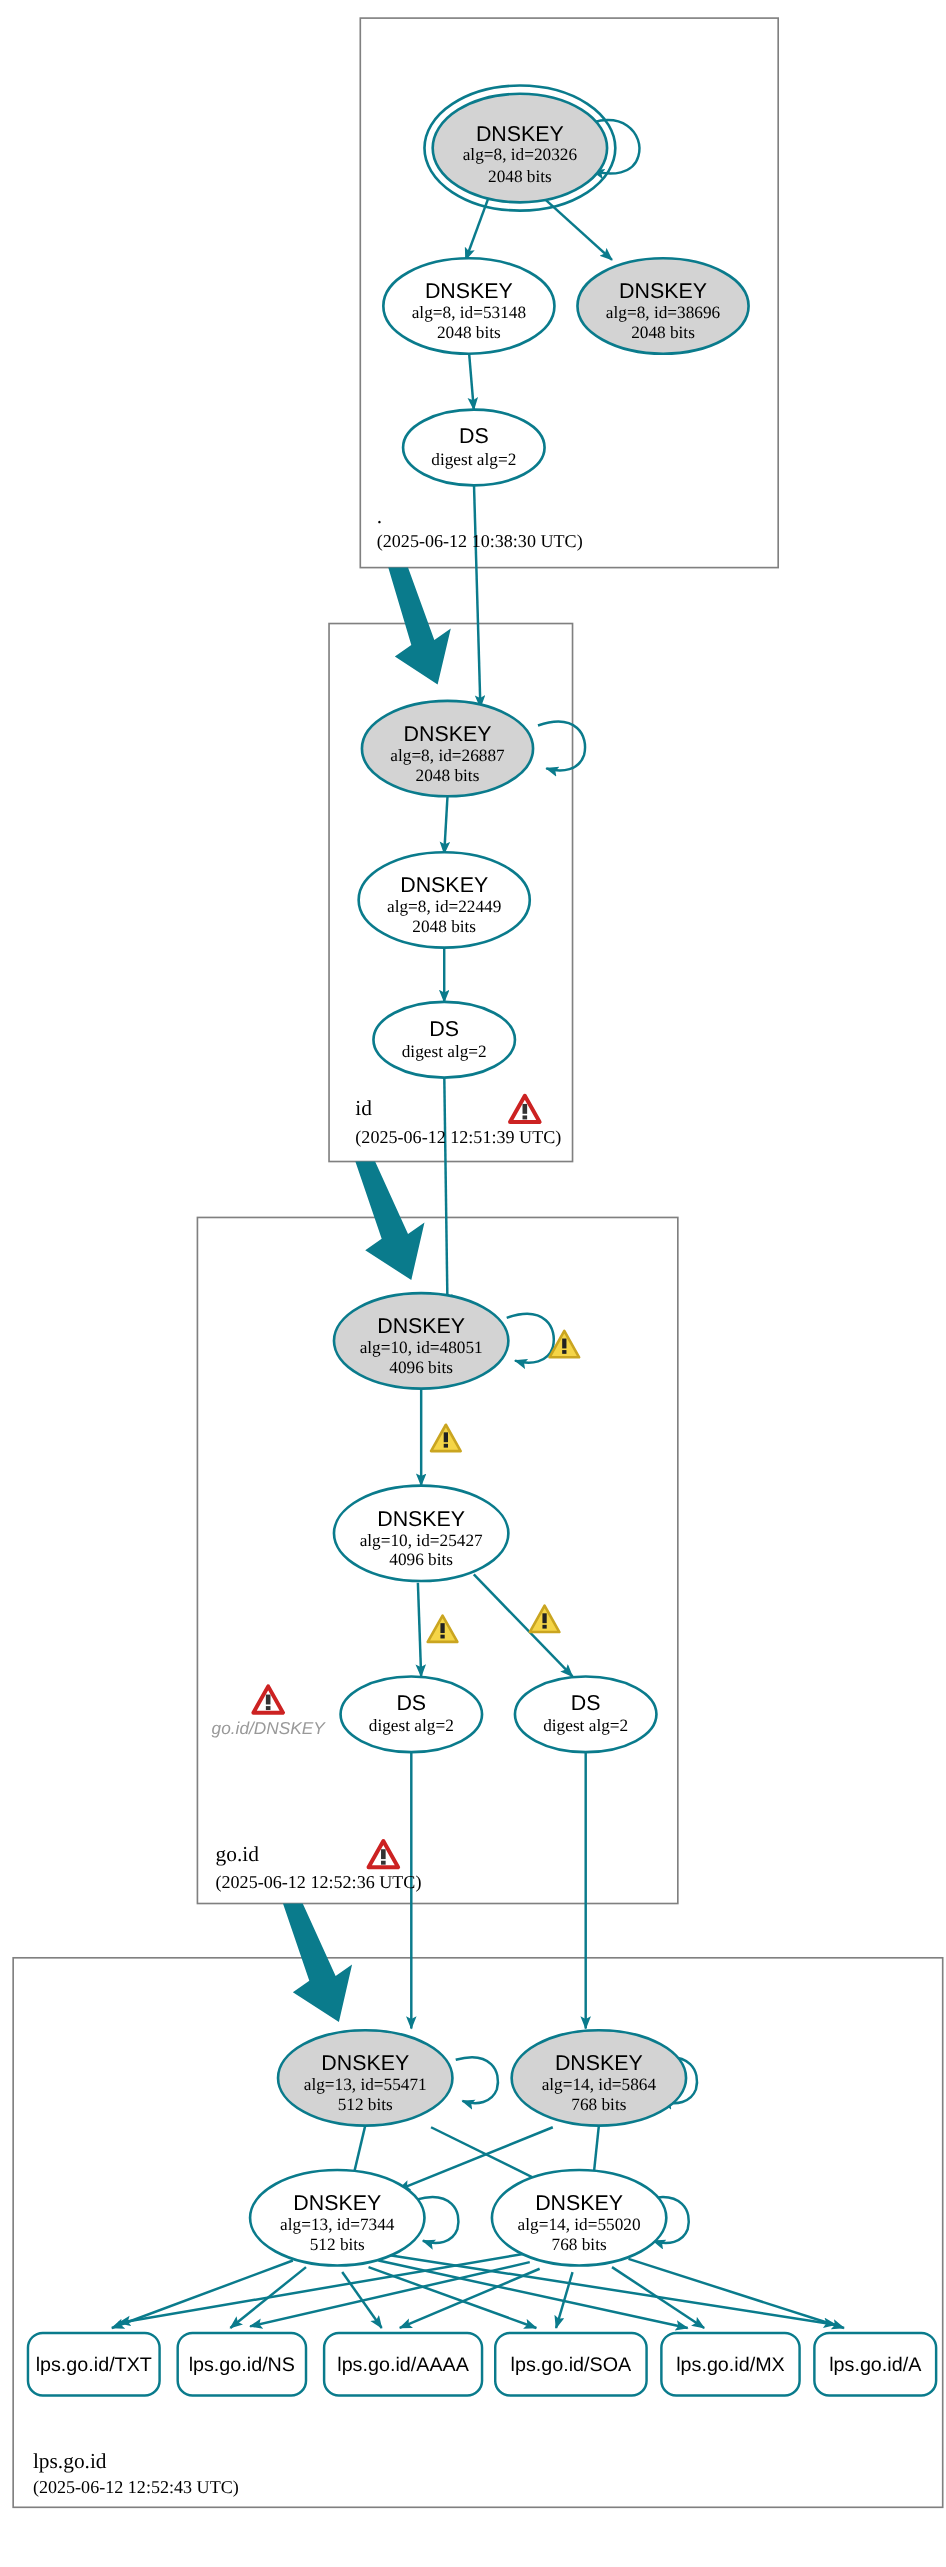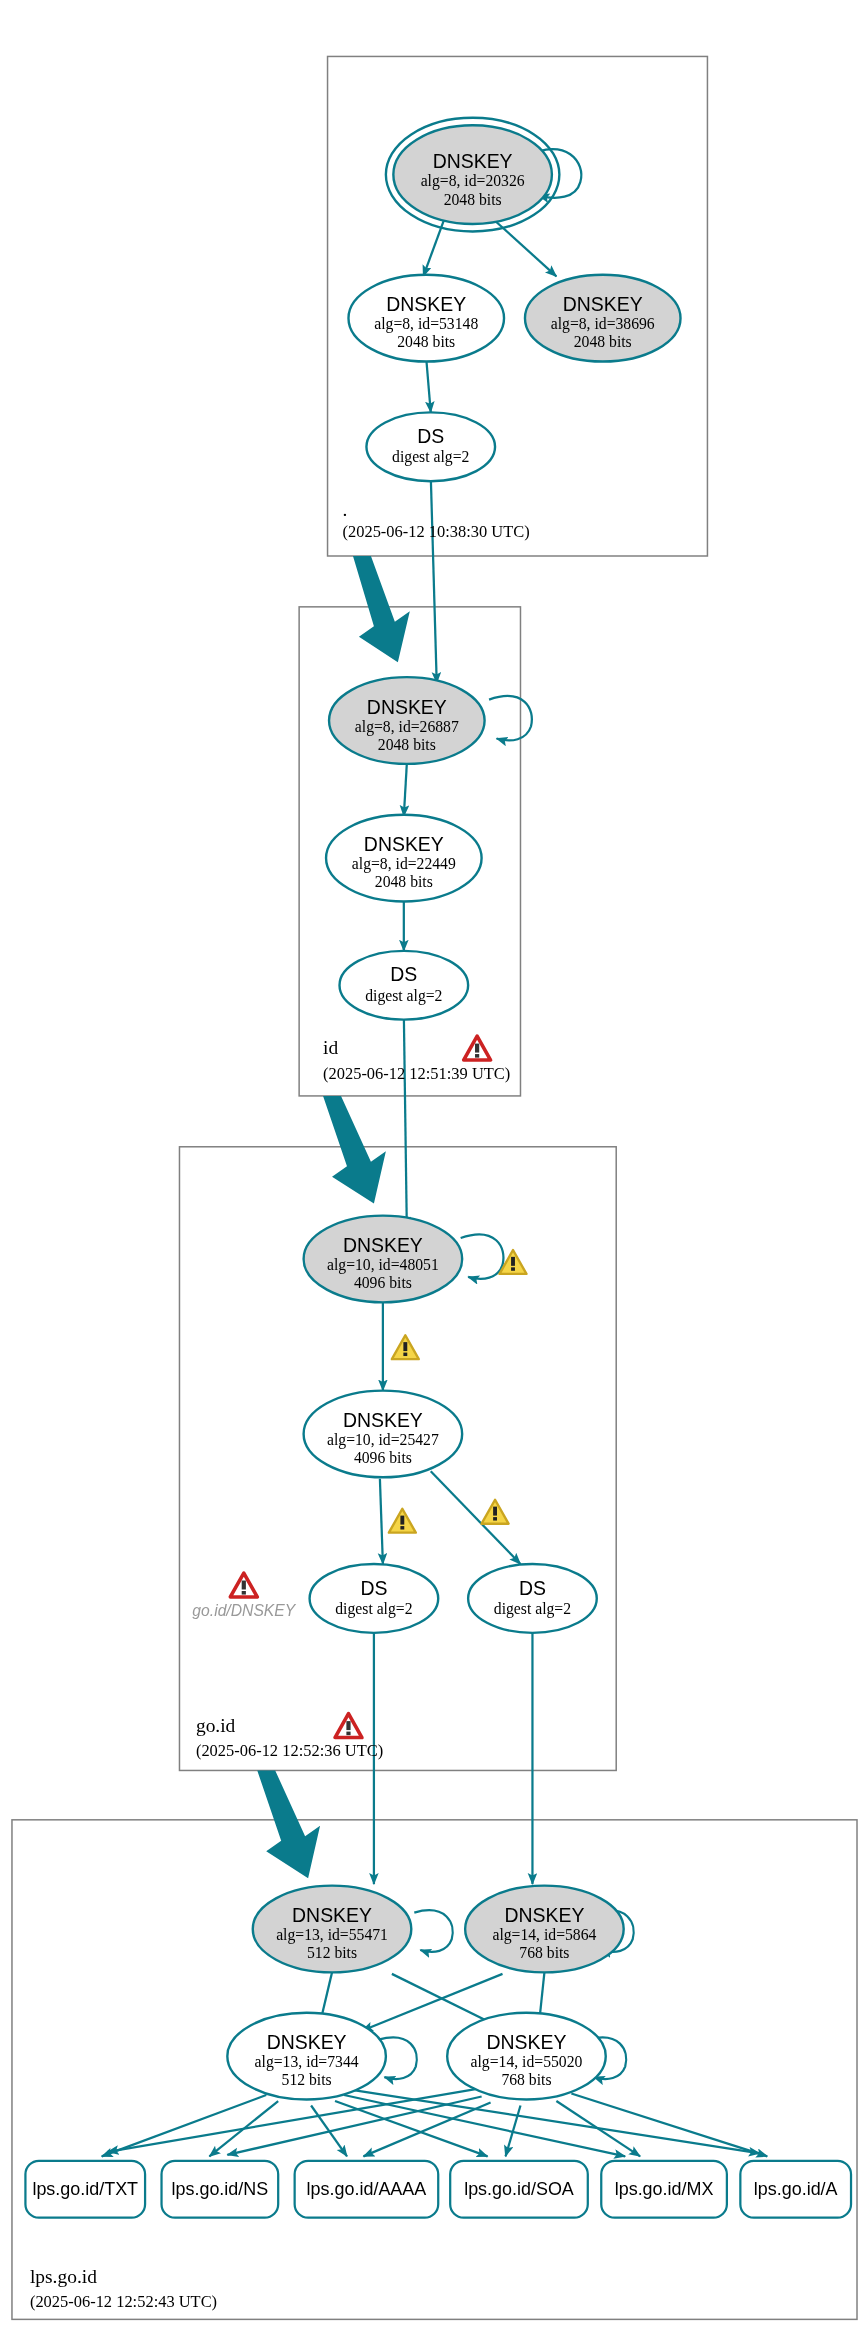--- a/index.html
+++ b/index.html
@@ -11,21 +11,20 @@
     font-family: "Liberation Sans", sans-serif;
     width: 860px;
     height: 2334px;
     position: relative;
     overflow: hidden;
   }
   #stage {
     position: relative;
     width: 860px;
     height: 2287px;
-    margin-top: 40px;
   }
   svg#graph {
     position: absolute;
     left: 0;
     top: 0;
     width: 860px;
     height: 2334px;
   }
   .zone-box {
     fill: none;

